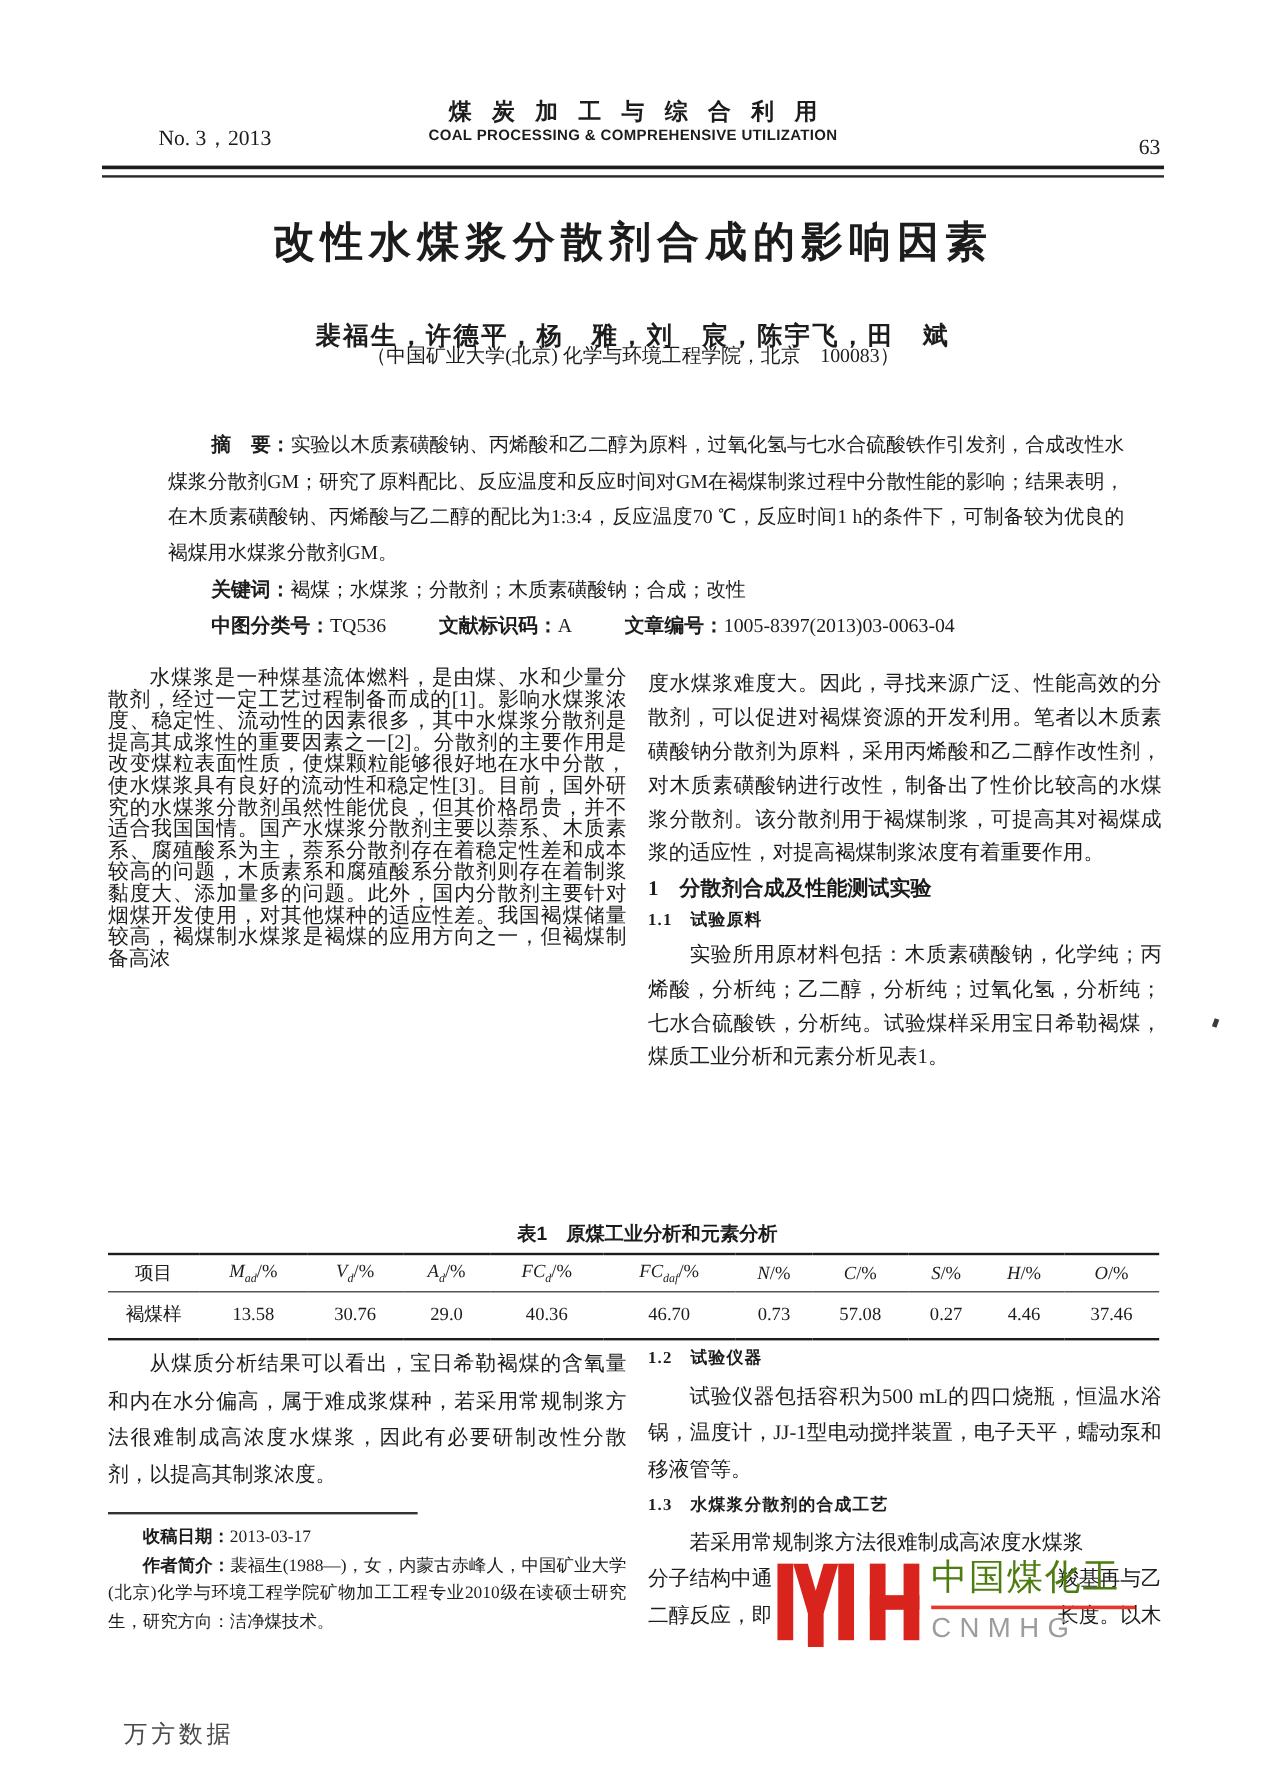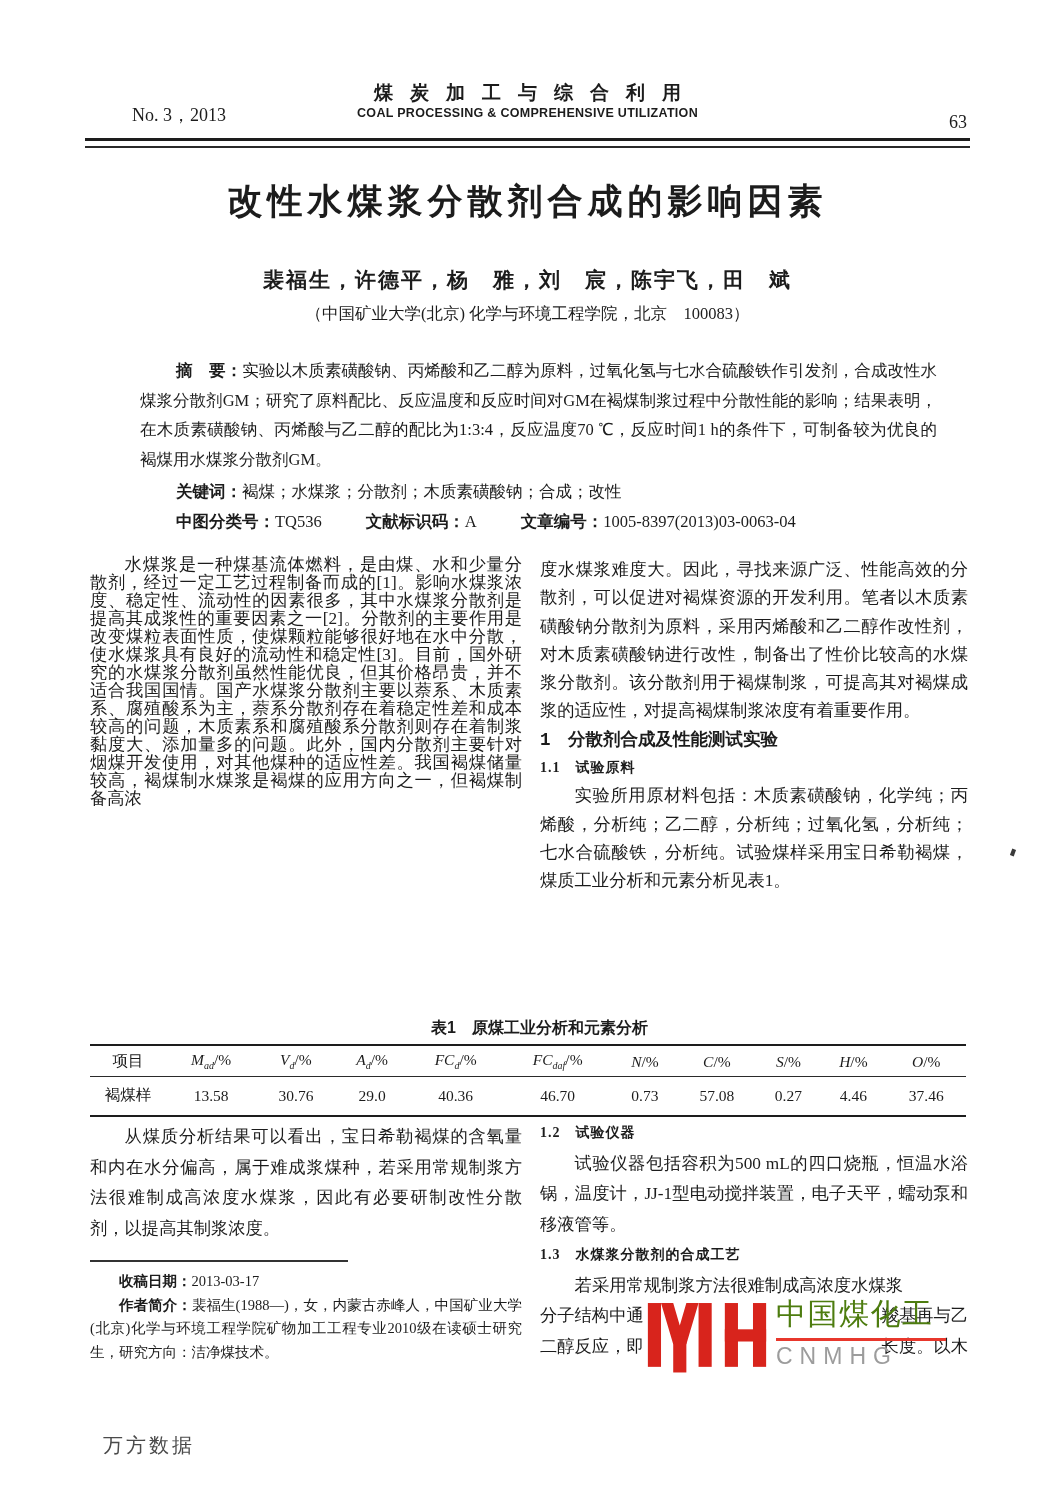--- a/index.html
+++ b/index.html
@@ -15,35 +15,35 @@
     font-family:"Liberation Sans",sans-serif;font-weight:bold;font-size:12.5px;letter-spacing:.3px;}
   .issue-no{position:absolute;top:103px;left:132px;font-size:18px;}
   .page-num{position:absolute;top:112px;right:88px;font-size:18px;}
   .double-rule{position:absolute;top:138px;left:85px;right:85px;height:5px;
     border-top:3px solid #1d1d1d;border-bottom:2px solid #2a2a2a;}
   
   .title{position:absolute;top:178px;left:0;width:100%;text-align:center;
     font-size:35px;font-weight:bold;letter-spacing:5px;}
   .authors{position:absolute;top:266px;left:0;width:100%;text-align:center;
     font-size:21px;font-weight:bold;letter-spacing:2px;}
-  .affiliation{position:absolute;top:303px;left:0;width:100%;text-align:center;font-size:16.5px;}
+  .affiliation{position:absolute;top:286px;left:0;width:100%;text-align:center;font-size:16.5px;}
   
   .abstract{position:absolute;top:356px;left:140px;width:797px;
     font-size:16.5px;line-height:29.5px;text-align:justify;text-indent:36px;}
   .blab{font-family:"Liberation Sans",sans-serif;font-weight:bold;}
   .kw-line{position:absolute;top:481px;left:176px;width:760px;font-size:16.5px;}
   .clc-line{position:absolute;top:511px;left:176px;width:780px;font-size:16.5px;}
   .clc-line .gap{display:inline-block;width:44px;}
   
   .col{position:absolute;text-align:justify;font-size:17.3px;line-height:18px;}
   .col1{top:556px;left:90px;width:432px;}
   .col2{top:556px;left:540px;width:428px;line-height:28.3px;}
   .col p{margin:0;}
   .indent{text-indent:2em;}
-  .h-num{font-family:Liberation Mono, monospace;font-weight:bold;font-size:17.5px;
+  .h-num{font-family:Liberation Serif, serif;font-weight:bold;font-size:17.5px;
     margin:14px 0 10px 0;}
   .h-sub{font-weight:bold;font-size:14px;margin:10px 0 6px 0;letter-spacing:1px;}
   
   .tbl-caption{position:absolute;top:1018px;left:0;width:100%;text-align:center;
     font-family:"Liberation Sans",sans-serif;font-weight:bold;font-size:16px;margin-left:12px;}
   .tbl-wrap{position:absolute;top:1044px;left:90px;width:876px;}
   table.coal{width:100%;border-collapse:collapse;
     border-top:2.5px solid #1d1d1d;border-bottom:2.5px solid #1d1d1d;}
   table.coal th{font-weight:normal;font-size:15.5px;padding:5px 2px 4px 2px;
     border-bottom:1.5px solid #2a2a2a;white-space:nowrap;}

